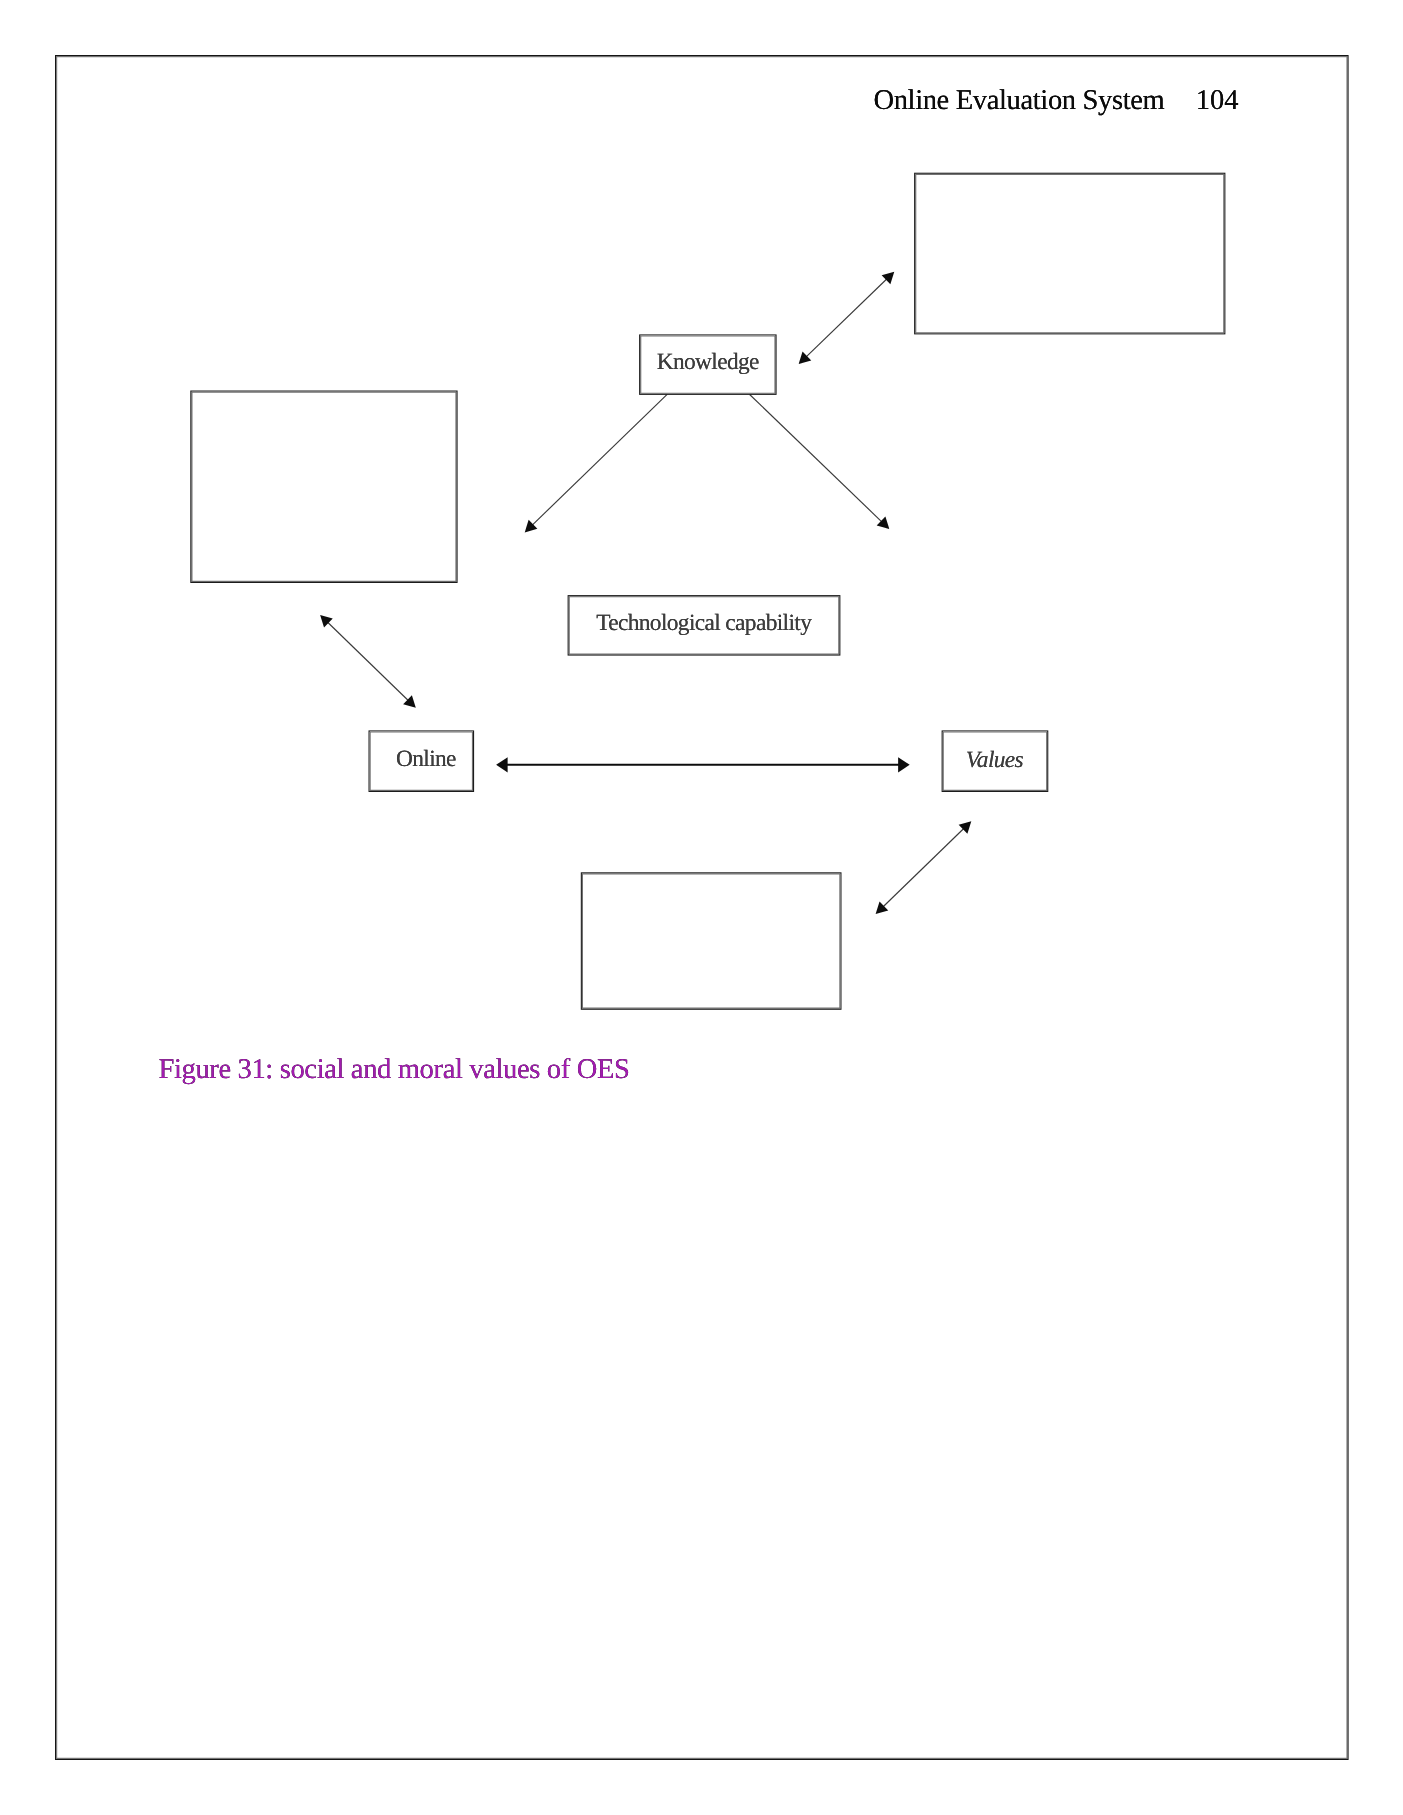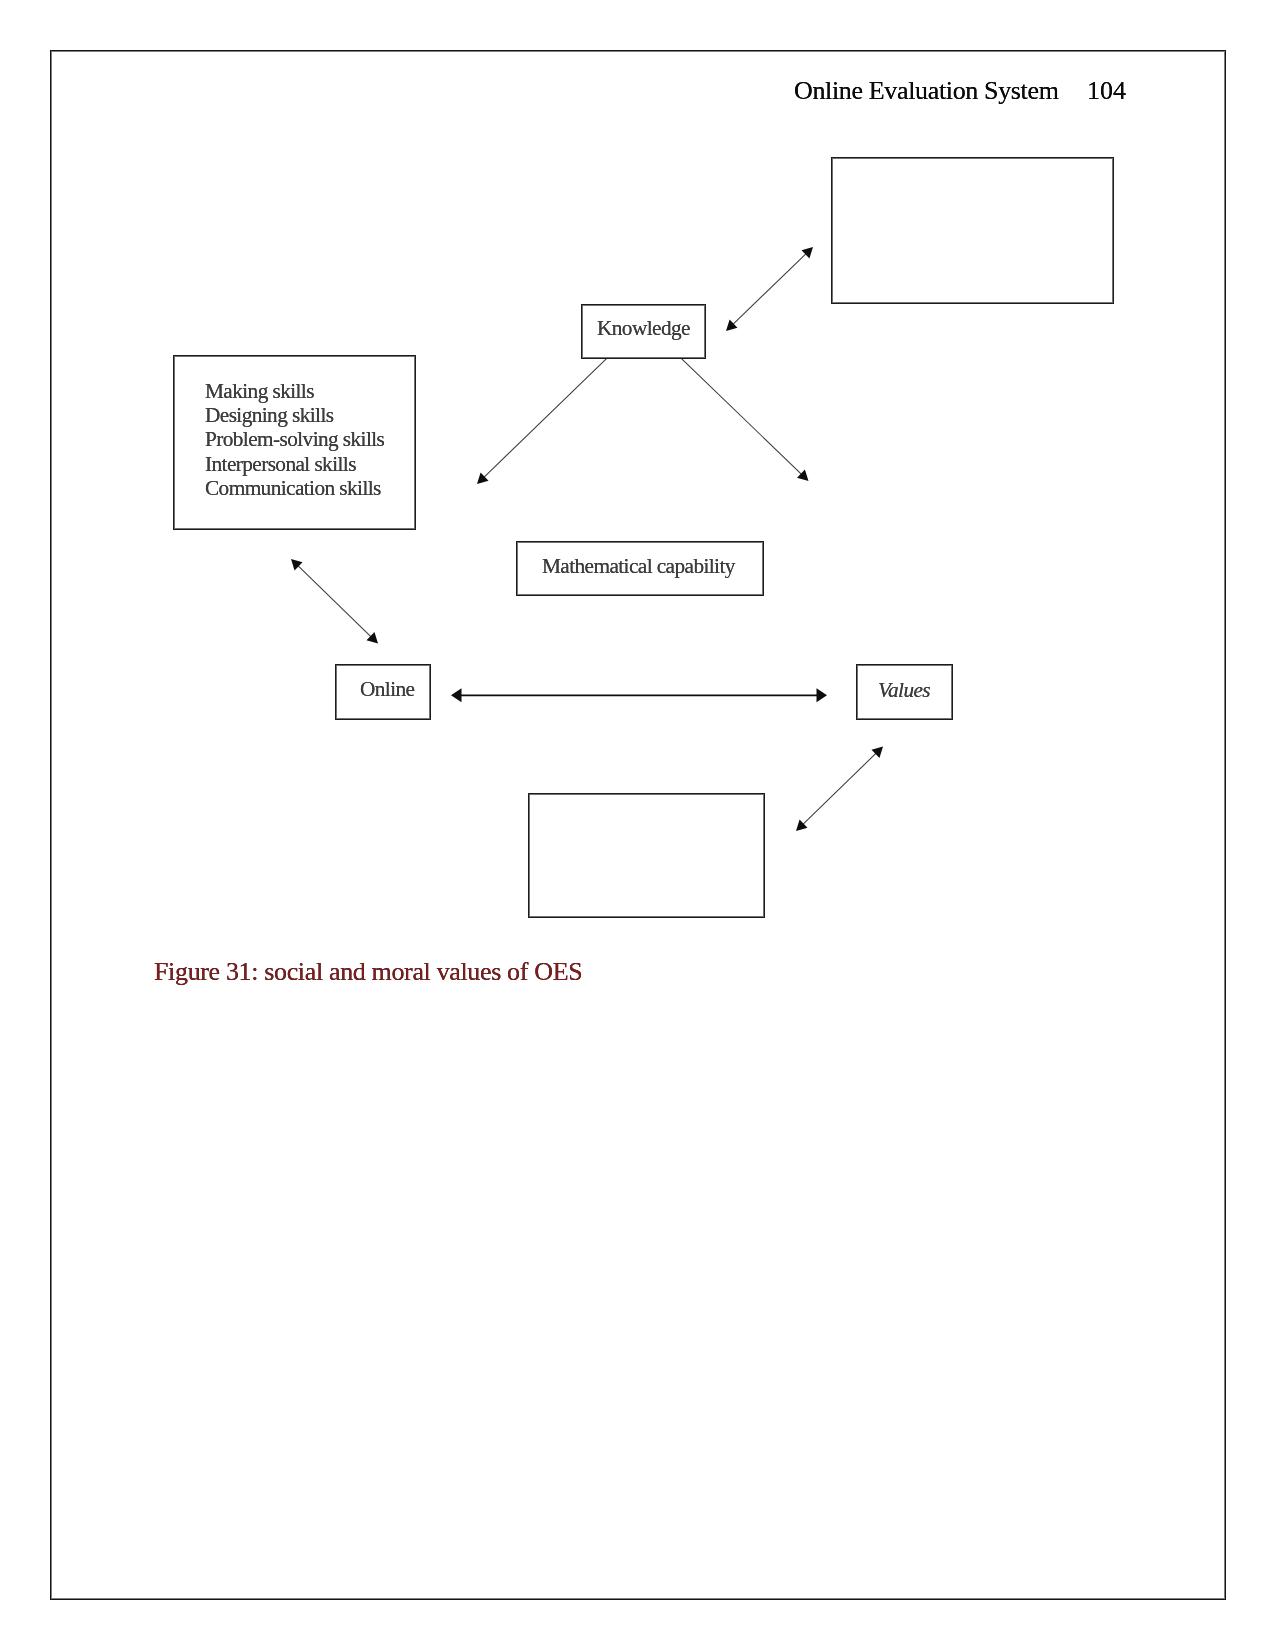--- a/index.html
+++ b/index.html
@@ -11,21 +11,21 @@
   #page{position:absolute;left:0;top:0;width:1275px;height:1650px;background:#fff;}
   #page-border{position:absolute;left:50px;top:50px;width:1175.6px;height:1550px;
                border:1px solid #151515;box-sizing:border-box;
                box-shadow:inset 0 0 0 1px rgba(21,21,21,0.55);}
 
   #header{position:absolute;left:794px;top:75.5px;font-size:26px;color:#0b0b0b;
           white-space:pre;letter-spacing:-0.35px;
           text-shadow:0 0 0.4px #0b0b0b;will-change:transform;}
   #header .pg{display:inline-block;margin-left:28.5px;letter-spacing:0;}
 
-  #fig-caption{position:absolute;left:154px;top:956.5px;font-size:26px;color:#7f1d1d;
+  #fig-caption{position:absolute;left:144px;top:956.5px;font-size:26px;color:#a21caf;
                white-space:pre;letter-spacing:-0.35px;
                text-shadow:0 0 0.4px #0b0b0b;will-change:transform;}
 
   svg#diagram{position:absolute;left:0;top:0;width:1275px;height:1650px;overflow:visible;}
 
   .dbox{position:absolute;box-sizing:border-box;border:1px solid #1c1c1c;background:transparent;
         box-shadow:inset 0 0 0 1px rgba(28,28,28,0.62);}
   .dtext{position:absolute;color:#3d3d3d;font-family:"Liberation Serif",serif;
          font-size:21.3px;line-height:24.6px;white-space:pre;letter-spacing:-0.59px;
          text-shadow:0 0 0.45px #3d3d3d;will-change:transform;}
@@ -74,20 +74,19 @@
   </svg>
 
   <div class="dbox" id="box-knowledge-details" style="left: 831px; top: 157px; width: 283px; height: 147px;"></div>
   <div class="dbox" id="box-skills-details" style="left: 173px; top: 355px; width: 243px; height: 175px;"></div>
   <div class="dbox" id="box-knowledge" style="left: 581px; top: 304px; width: 125px; height: 55px;"></div>
   <div class="dbox" id="box-technological-capability" style="left: 516px; top: 541px; width: 248px; height: 55px;"></div>
   <div class="dbox" id="box-skills" style="left: 335px; top: 664px; width: 96px; height: 56px;"></div>
   <div class="dbox" id="box-values" style="left: 856px; top: 664px; width: 97px; height: 56px;"></div>
   <div class="dbox" id="box-values-details" style="left: 528px; top: 793px; width: 237px; height: 125px;"></div>
 
-  <div class="dtext" id="t-skills-details" style="left: 205px; top: 378.7px; line-height: 24.2px;"><div>Making skills</div><div>Designing skills</div><div>Problem-solving skills</div><div>Interpersonal skills</div><div>Communication skills</div></div>
   <div class="dtext" id="t-knowledge" style="left: 597px; top: 316px; line-height: 24.6px; font-family: Liberation Serif, serif;"><div>Knowledge</div></div>
-  <div class="dtext" id="t-technological-capability" style="left: 542px; top: 554.2px; line-height: 24.6px;"><div>Mathematical capability</div></div>
+  <div class="dtext" id="t-technological-capability" style="left: 542px; top: 554.2px; line-height: 24.6px;"><div>Technological capability</div></div>
   <div class="dtext" id="t-skills" style="left: 360px; top: 676.8px; line-height: 24.6px;"><div>Online</div></div>
   <div class="dtext" id="t-values" style="left: 878px; top: 677.6px; line-height: 24.6px; font-style: italic;"><div>Values</div></div>
 
   <div id="fig-caption">Figure 31: social and moral values of OES</div>
 </div>
 
 </body></html>

